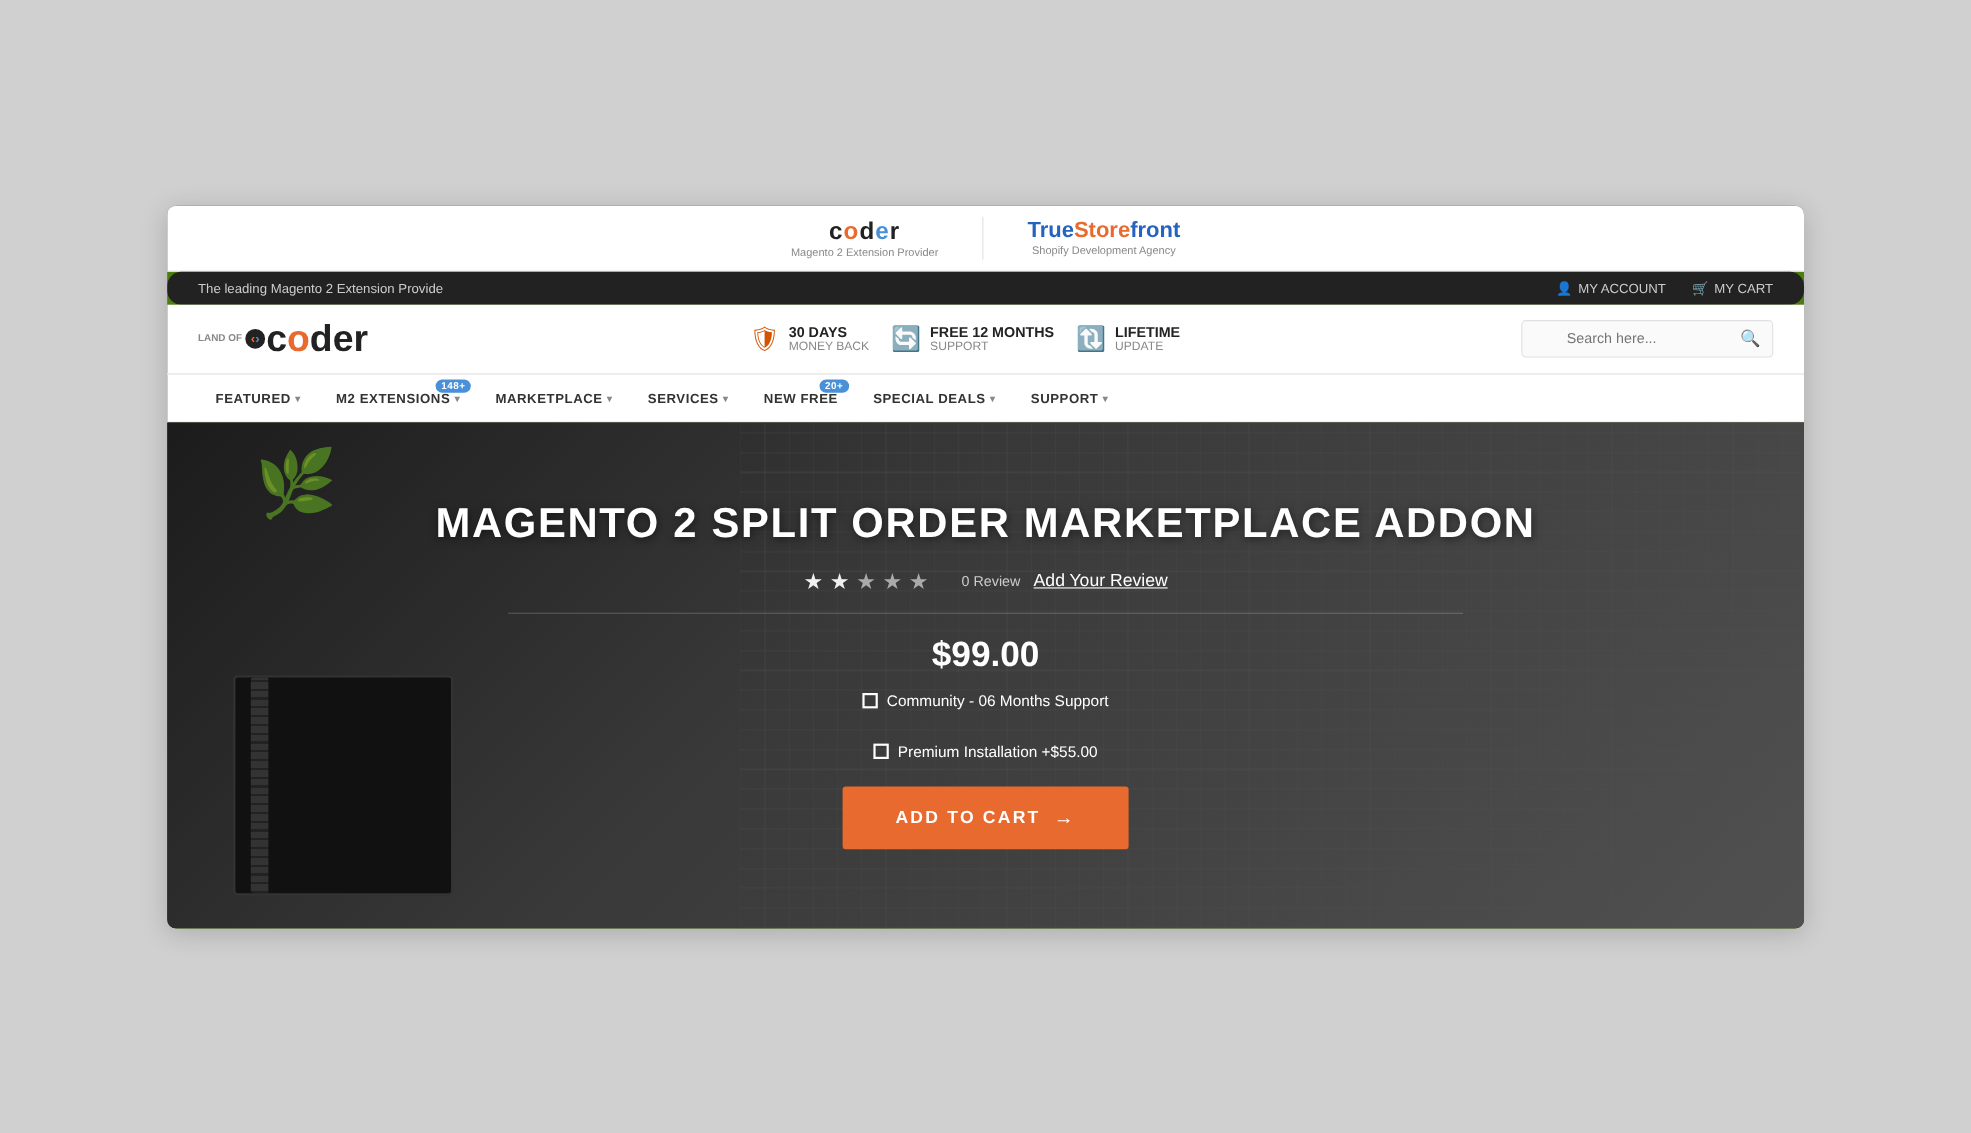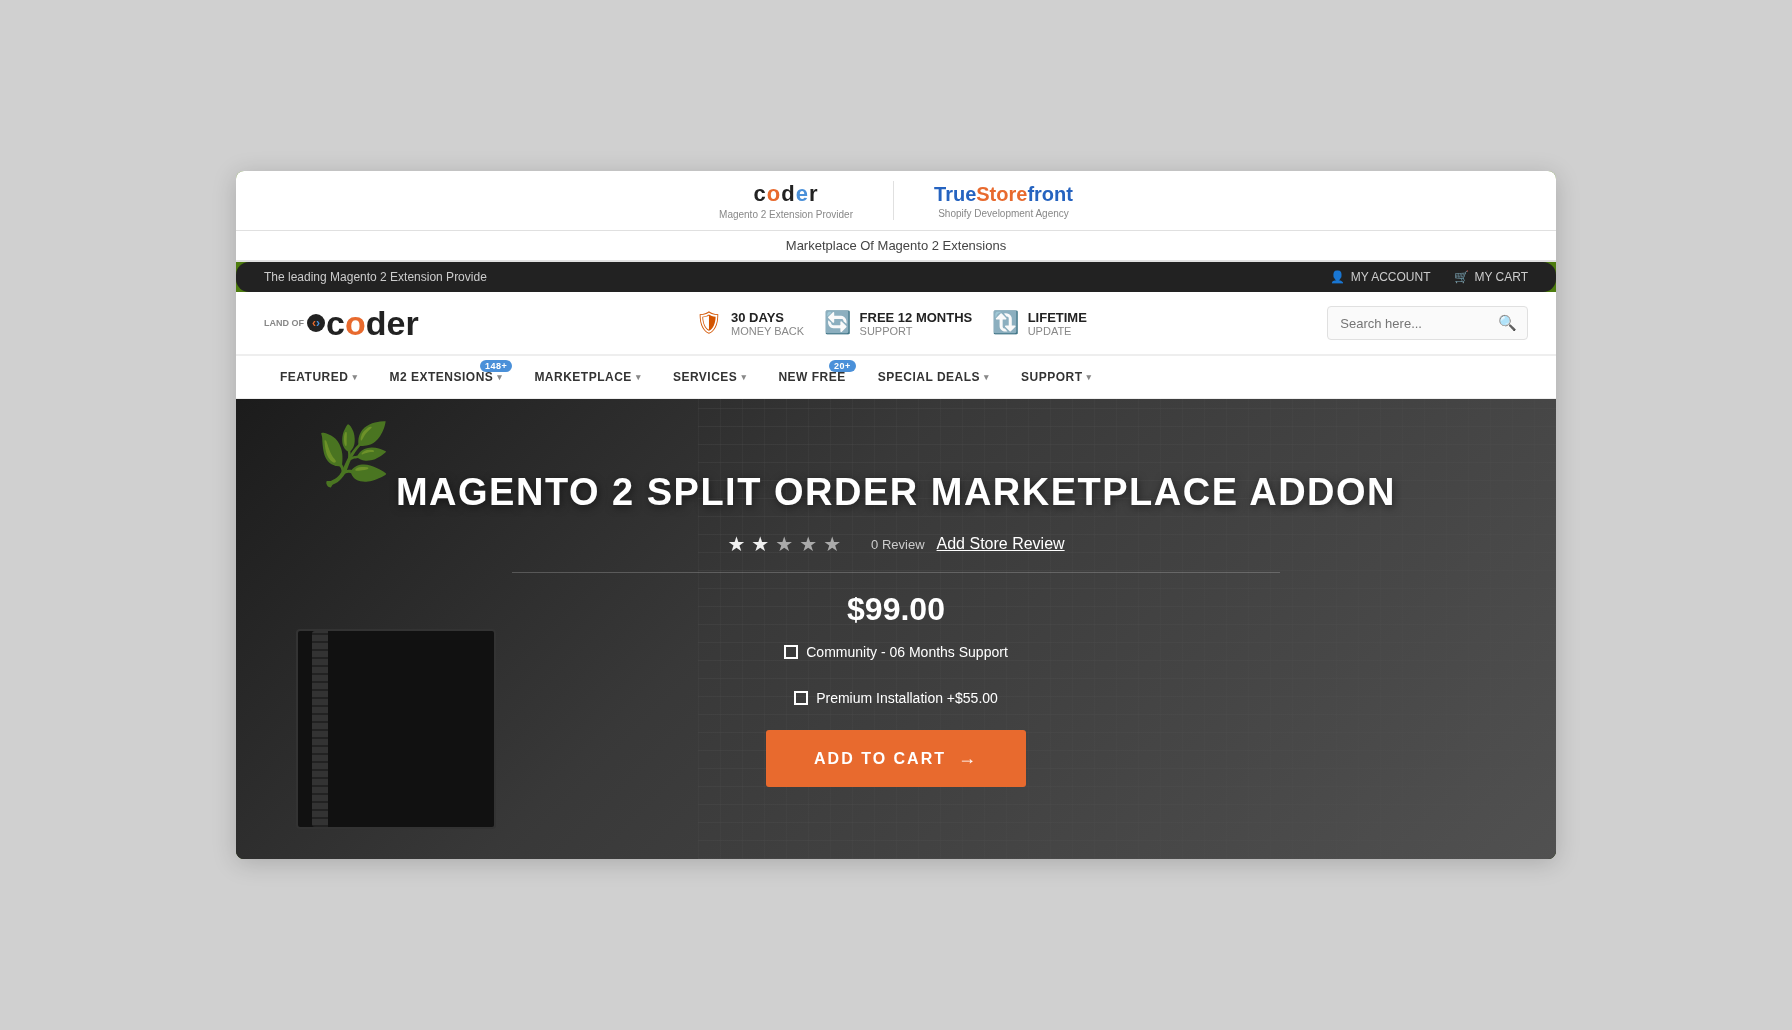--- a/index.html
+++ b/index.html
@@ -5,21 +5,21 @@
     * { box-sizing: border-box; margin: 0; padding: 0; }
     body {
       background: #d0d0d0;
       font-family: Arial, sans-serif;
       display: flex;
       justify-content: center;
       align-items: center;
       min-height: 100vh;
     }
     .browser-frame {
-      width: 1320px;
+      width: 1488px;
       background: #4d7c0f;
       border-radius: 8px;
       overflow: hidden;
       box-shadow: 0 4px 24px rgba(0,0,0,0.18);
     }
     
     .partner-bar {
       display: flex;
       justify-content: center;
       align-items: center;
@@ -132,20 +132,21 @@
     .badge-sub { font-size: 11px; color: #888; }
     .header-search {
       flex: 0 0 auto;
       display: flex;
       align-items: center;
       border: 1.5px solid #e0e0e0;
       border-radius: 4px;
       overflow: hidden;
       background: #fafafa;
       margin-left: 4px;
+      padding-left: 28px;
     }
     .header-search input {
       border: none;
       background: transparent;
       padding: 7px 12px;
       font-size: 13px;
       color: #999;
       outline: none;
       width: 160px;
     }
@@ -356,23 +357,20 @@
       <div class="partner-sub">Magento 2 Extension Provider</div>
     </div>
     <div class="partner-item">
       <div class="partner-logo-true">
         <span class="true">True</span><span class="store">Store</span><span class="front">front</span>
       </div>
       <div class="partner-sub">Shopify Development Agency</div>
     </div>
   </div>
 
-  <div class="marketplace-bar">
-    <span>Marketplace Of Magento 2 Extensions</span>
-  </div>
 
   <div class="top-nav">
     <span>The leading Magento 2 Extension Provide</span>
     <div class="top-nav-right">
       <div class="top-nav-item">
         <span>👤</span>
         <span>MY ACCOUNT</span>
       </div>
       <div class="top-nav-item">
         <span>🛒</span>
@@ -470,21 +468,21 @@
     <div class="hero-content">
       <h1 class="hero-title">MAGENTO 2 SPLIT ORDER MARKETPLACE ADDON</h1>
 
       <div class="hero-stars">
         <span class="star filled">★</span>
         <span class="star filled">★</span>
         <span class="star">★</span>
         <span class="star">★</span>
         <span class="star">★</span>
         <span class="review-text">0 Review</span>
-        <span class="review-link">Add Store Review</span>
+        <span class="review-link">Add Your Review</span>
       </div>
 
       <div class="hero-divider"></div>
 
       <div class="hero-price">$99.00</div>
 
       <div class="hero-options">
         <label class="hero-option">
           <span class="option-checkbox"></span>
           <span>Community - 06 Months Support</span>

